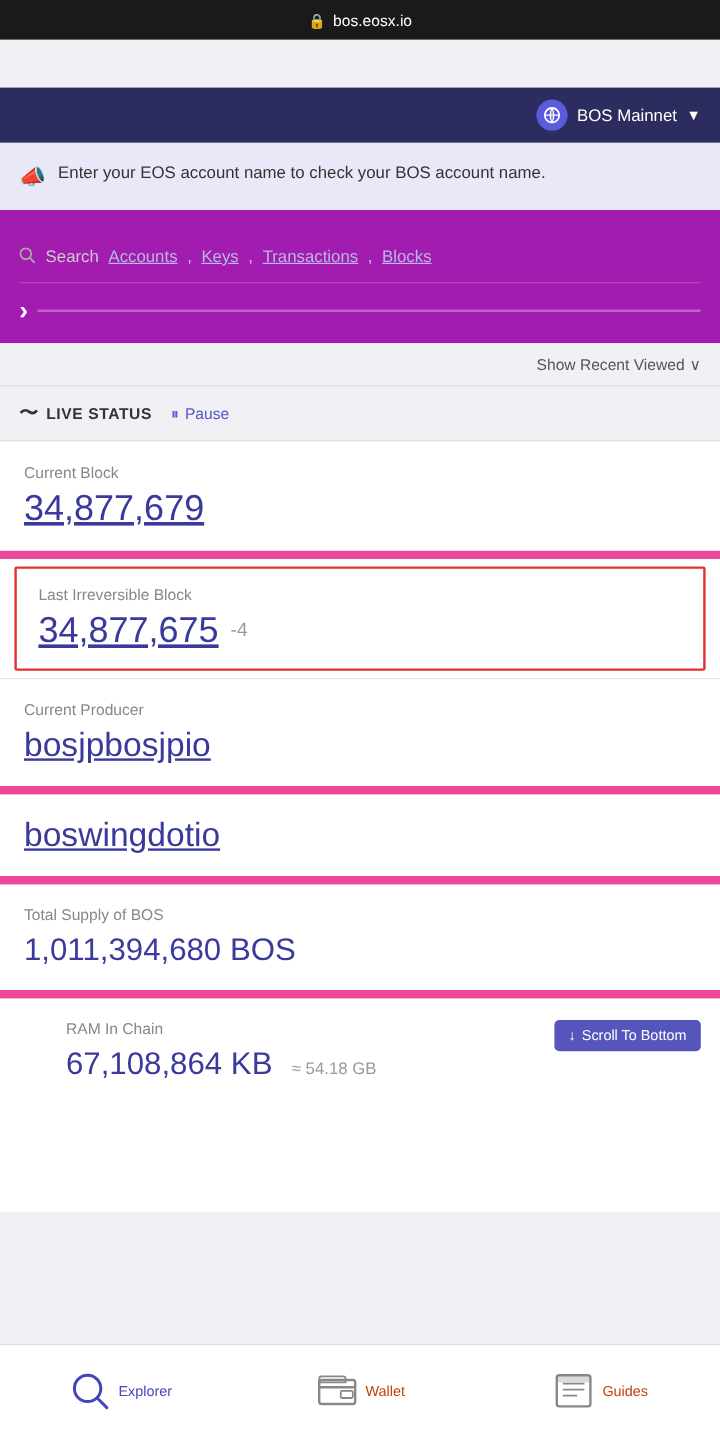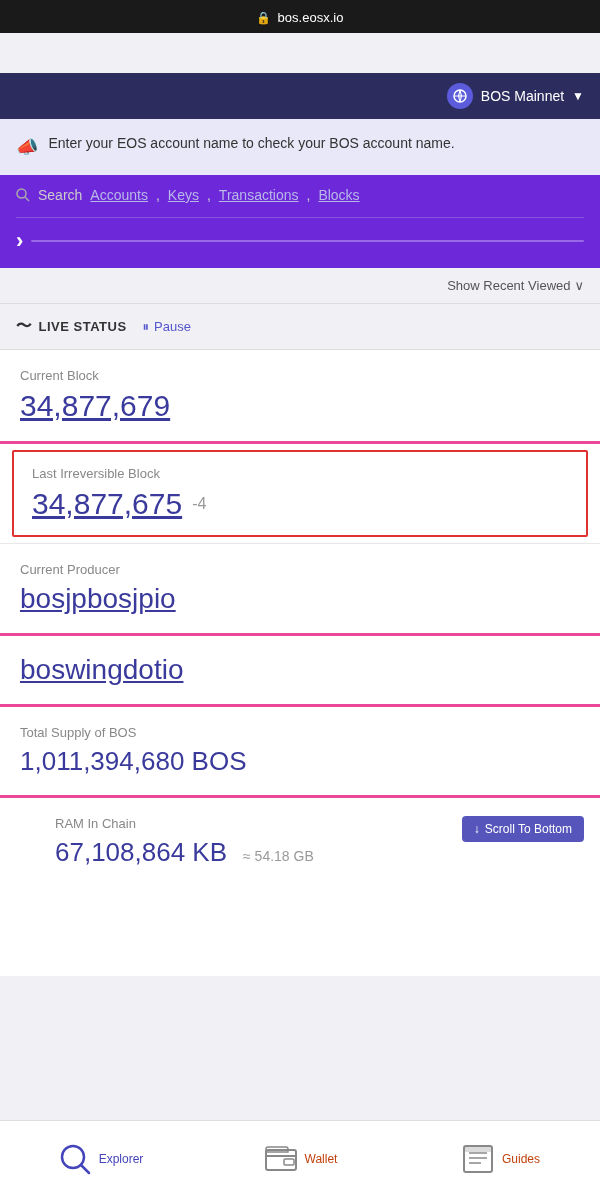--- a/index.html
+++ b/index.html
@@ -67,22 +67,22 @@
       color: #333;
       line-height: 1.5;
     }
     .banner-icon {
       font-size: 18px;
       margin-top: 1px;
     }
 
     
     .search-section {
-      background: #6d28d9;
-      padding: 12px 16px 0;
+      background: #a21caf;
+      padding: 30px 16px 0;
     }
     .search-row {
       display: flex;
       align-items: center;
       gap: 8px;
       color: #ccc;
       font-size: 14px;
       padding-bottom: 14px;
     }
     .search-row a {
@@ -155,21 +155,21 @@
     }
 
     
     .main-content {
       background: white;
       padding: 0;
     }
 
     .stat-block {
       padding: 18px 20px;
-      border-bottom: 3px solid #ec4899;
+      border-bottom: 7px solid #ec4899;
     }
     .stat-label {
       font-size: 13px;
       color: #888;
       margin-bottom: 6px;
     }
     .stat-value {
       font-size: 30px;
       font-weight: 400;
       color: #3a3a9c;

